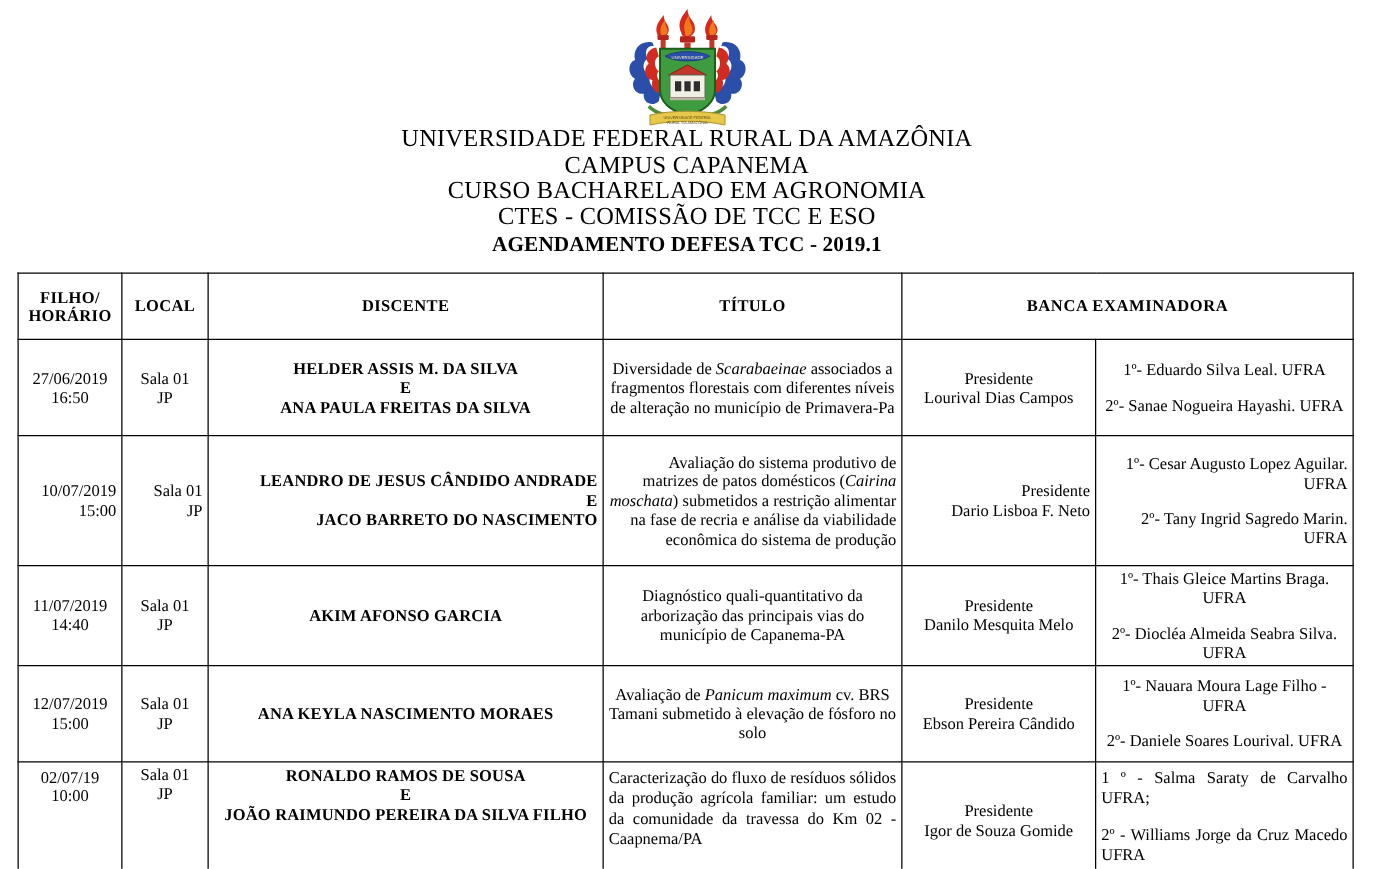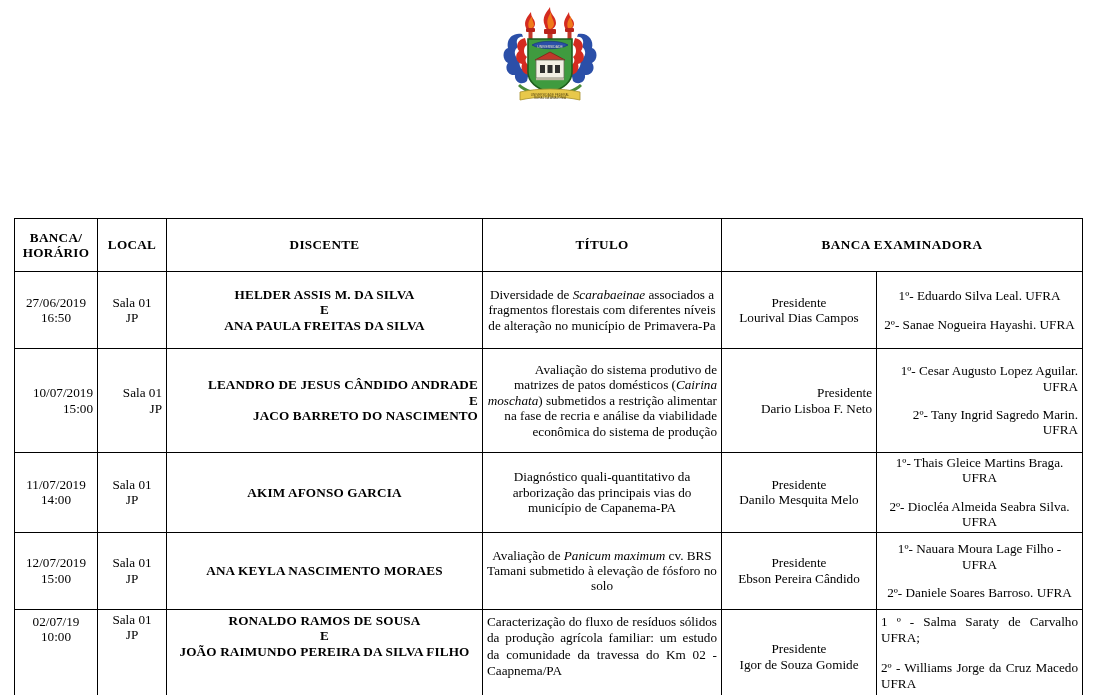--- a/index.html
+++ b/index.html
@@ -180,35 +180,42 @@
 
       <path d="M20 80 C26 86 36 90 46 90 L46 86 C36 86 27 83 22 78 Z" fill="#4a8c3a"></path>
       <path d="M84 80 C78 86 68 90 58 90 L58 86 C68 86 77 83 82 78 Z" fill="#4a8c3a"></path>
 
       <path d="M22 86 C40 82 64 82 82 86 L82 94 C64 90 40 90 22 94 Z" fill="#e8c84a" stroke="#a8912c" stroke-width="0.8"></path>
       <text x="52" y="89.6" font-size="3.1" fill="#5b4a12" text-anchor="middle" font-family="'Liberation Sans', sans-serif">UNIVERSIDADE FEDERAL</text>
       <text x="52" y="93" font-size="3.1" fill="#5b4a12" text-anchor="middle" font-family="'Liberation Sans', sans-serif">RURAL DA AMAZÔNIA</text>
     </svg>
   </div>
 
+  <div class="header-block">
+    <div class="header-line">UNIVERSIDADE FEDERAL RURAL DA AMAZÔNIA</div>
+    <div class="header-line">CAMPUS CAPANEMA</div>
+    <div class="header-line">CURSO BACHARELADO EM AGRONOMIA</div>
+    <div class="header-line">CTES - COMISSÃO DE TCC E ESO</div>
+    <div class="header-line bold">AGENDAMENTO DEFESA TCC - 2019.1</div>
+  </div>
 
   <div class="table-area">
     <table class="sched">
       <colgroup>
         <col class="c-data">
           <col class="c-local">
           <col class="c-disc">
         <col class="c-titulo">
           <col class="c-pres">
           <col class="c-memb">
       </colgroup>
       <thead>
         <tr>
           <th class="h-data">
-            <span>BANCA/</span><br>
+            <span>FILHO/</span><br>
             <span>HORÁRIO</span>
           </th>
           <th>LOCAL</th>
           <th>DISCENTE</th>
           <th>TÍTULO</th>
           <th class="h-banca" colspan="2">BANCA EXAMINADORA</th>
         </tr>
       </thead>
       <tbody id="sched-body">
           <tr class="r1">
@@ -237,21 +244,21 @@
             </td>
             <td class="cell-titulo"><span>Avaliação do sistema produtivo de matrizes de patos domésticos (</span><em class="sci">Cairina moschata</em><span>) submetidos a restrição alimentar na fase de recria e análise da viabilidade econômica do sistema de produção</span></td>
             <td class="cell-pres"><span>Presidente</span><br><span>Dario Lisboa F. Neto</span></td>
             <td class="cell-memb">
               <span class="memb-entry">1º- Cesar Augusto Lopez Aguilar. UFRA</span>
               <span class="memb-gap"></span>
               <span class="memb-entry">2º- Tany Ingrid Sagredo Marin. UFRA</span>
             </td>
           </tr>
           <tr class="r3">
-            <td class="cell-data"><span>11/07/2019</span><br><span>14:00</span></td>
+            <td class="cell-data"><span>11/07/2019</span><br><span>14:40</span></td>
             <td class="cell-local"><span>Sala 01</span><br><span>JP</span></td>
             <td class="cell-disc">
               <span style="display: block;">AKIM AFONSO GARCIA</span>
             </td>
             <td class="cell-titulo"><span>Diagnóstico quali-quantitativo da arborização das principais vias do município de Capanema-PA</span></td>
             <td class="cell-pres"><span>Presidente</span><br><span>Danilo Mesquita Melo</span></td>
             <td class="cell-memb">
               <span class="memb-entry">1º- Thais Gleice Martins Braga. UFRA</span>
               <span class="memb-gap"></span>
               <span class="memb-entry">2º- Diocléa Almeida Seabra Silva. UFRA</span>
@@ -261,21 +268,21 @@
             <td class="cell-data"><span>12/07/2019</span><br><span>15:00</span></td>
             <td class="cell-local"><span>Sala 01</span><br><span>JP</span></td>
             <td class="cell-disc">
               <span style="display: block;">ANA KEYLA NASCIMENTO MORAES</span>
             </td>
             <td class="cell-titulo"><span>Avaliação de </span><em class="sci">Panicum maximum</em><span> cv. BRS Tamani submetido à elevação de fósforo no solo</span></td>
             <td class="cell-pres"><span>Presidente</span><br><span>Ebson Pereira Cândido</span></td>
             <td class="cell-memb">
               <span class="memb-entry">1º- Nauara Moura Lage Filho - UFRA</span>
               <span class="memb-gap"></span>
-              <span class="memb-entry">2º- Daniele Soares Barroso. UFRA</span>
+              <span class="memb-entry">2º- Daniele Soares Lourival. UFRA</span>
             </td>
           </tr>
           <tr class="r5 row-last">
             <td class="cell-data"><span>02/07/19</span><br><span>10:00</span></td>
             <td class="cell-local"><span>Sala 01</span><br><span>JP</span></td>
             <td class="cell-disc">
               <span style="display: block;">RONALDO RAMOS DE SOUSA</span>
               <span class="disc-and">E</span>
               <span style="display: block;">JOÃO RAIMUNDO PEREIRA DA SILVA FILHO</span>
             </td>

